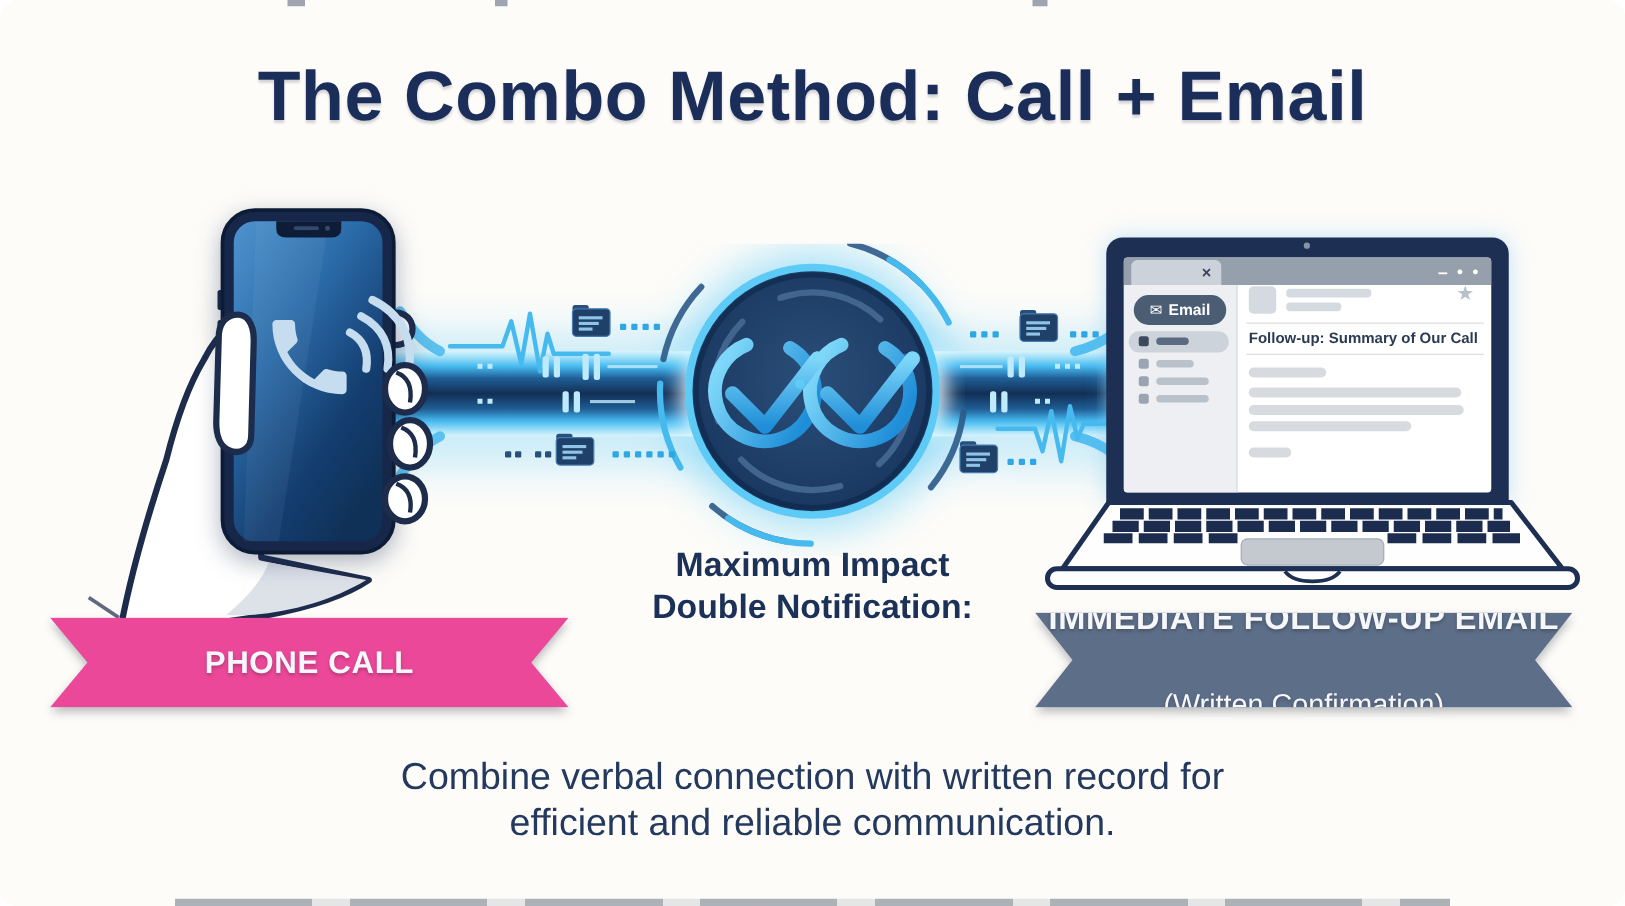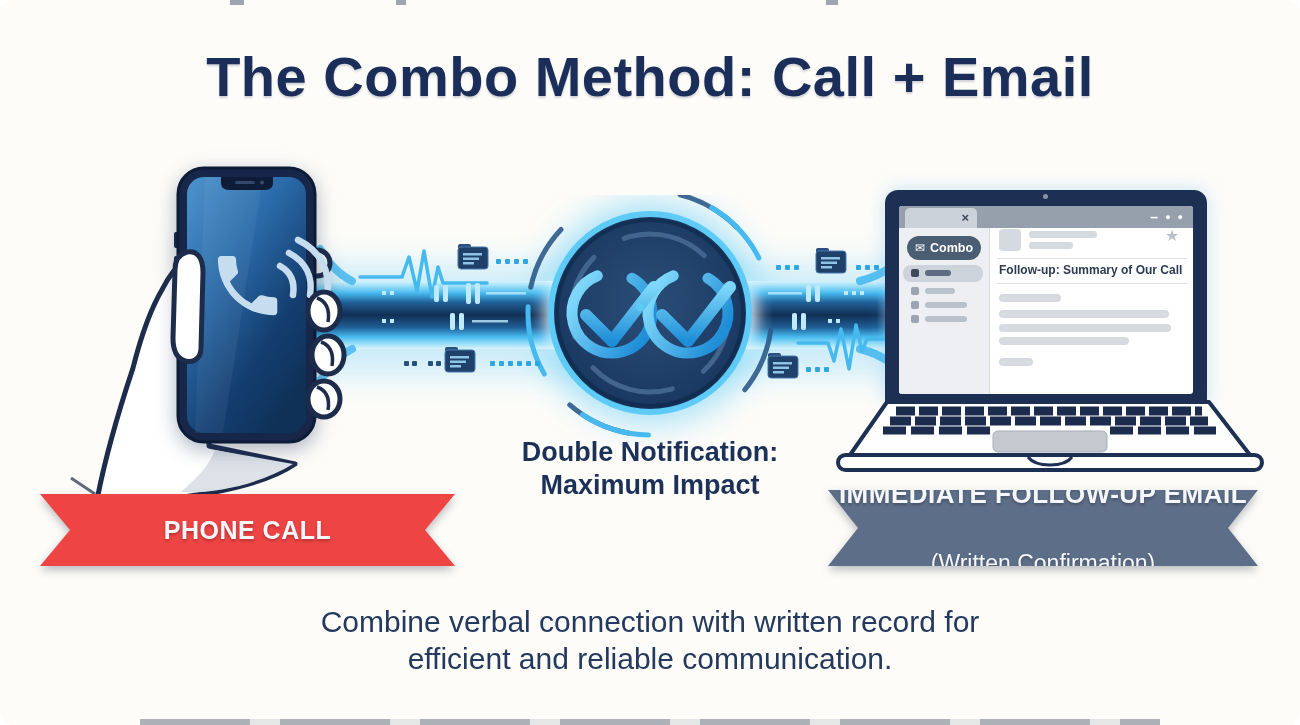--- a/index.html
+++ b/index.html
@@ -12,21 +12,21 @@
   .center-caption{position:absolute;left:400px;top:436px;width:500px;text-align:center;
          font-size:27px;font-weight:bold;color:#1c3158;line-height:1.22;}
   .footer-text{position:absolute;left:150px;top:604px;width:1000px;text-align:center;
          font-size:30px;color:#24395e;line-height:1.22;}
   
   .ribbon{position:absolute;filter:drop-shadow(0 4px 4px rgba(10,20,40,.28));}
   .ribbon-shape{clip-path:polygon(0 0,100% 0,calc(100% - 30px) 50%,100% 100%,0 100%,30px 50%);
          display:flex;flex-direction:column;justify-content:center;align-items:center;
          color:#f5f7fa;text-shadow:0 2px 3px rgba(0,0,0,.25);}
   .ribbon-left{left:40px;top:494px;}
-  .ribbon-left .ribbon-shape{width:415px;height:72px;background:#ef4444;}
+  .ribbon-left .ribbon-shape{width:415px;height:72px;background:#ec4899;}
   .ribbon-right{left:828px;top:490px;}
   .ribbon-right .ribbon-shape{width:430px;height:76px;background:#5d6e88;}
   .ribbon-title{font-size:25px;font-weight:bold;letter-spacing:.5px;}
   .ribbon-right .ribbon-title{font-size:26px;}
   .ribbon-sub{font-size:22px;}
   .ribbon-right .ribbon-sub{font-size:23px;margin-top:40px;}
   
   .band-svg{position:absolute;left:300px;top:195px;z-index:1;}
   .phone-svg{position:absolute;left:55px;top:148px;z-index:2;}
   .base-svg{position:absolute;left:830px;top:398px;z-index:3;}
@@ -286,21 +286,21 @@
         </div>
         <div class="win-controls">
           <span class="win-minus">–</span>
           <span class="win-dot">●</span>
           <span class="win-dot">●</span>
         </div>
       </div>
       <div class="mail-sidebar">
         <div class="send-btn">
           <span class="send-env">✉</span>
-          <span class="send-label">Combo</span>
+          <span class="send-label">Email</span>
         </div>
         <div class="side-row-pill"></div>
         <div class="side-row" style="top:41px;">
             <span class="sq dark"></span>
             <span class="sbar dark" style="width:26px;"></span>
           </div>
         <div class="side-row" style="top:59px;">
             <span class="sq"></span>
             <span class="sbar" style="width:30px;"></span>
           </div>
@@ -336,22 +336,22 @@
       <line x1="60" y1="23" x2="378" y2="23" stroke-width="9" stroke-dasharray="21 4"></line>
       <line x1="53" y1="32.5" x2="160" y2="32.5" stroke-width="8" stroke-dasharray="23 5"></line>
       <line x1="280" y1="32.5" x2="386" y2="32.5" stroke-width="8" stroke-dasharray="23 5"></line>
     </g>
     <rect x="163" y="33" width="114" height="21" rx="5" fill="#c4c9d0" stroke="#a6adb7" stroke-width="1"></rect>
     <rect x="8" y="57" width="424" height="15" rx="7.5" fill="#fefefe" stroke="#1d3054" stroke-width="4"></rect>
     <path d="M198,59 q6,8 22,8 q16,0 22,-8" stroke="#1d3054" stroke-width="3" fill="none"></path>
   </svg>
 
   <div class="center-caption">
+    <div>Maximum Impact</div>
     <div>Double Notification:</div>
-    <div>Maximum Impact</div>
   </div>
 
   <div class="ribbon ribbon-left" style="z-index:5;">
     <div class="ribbon-shape">
       <div class="ribbon-title">PHONE CALL</div>
     </div>
   </div>
 
   <div class="ribbon ribbon-right" style="z-index:5;">
     <div class="ribbon-shape">

